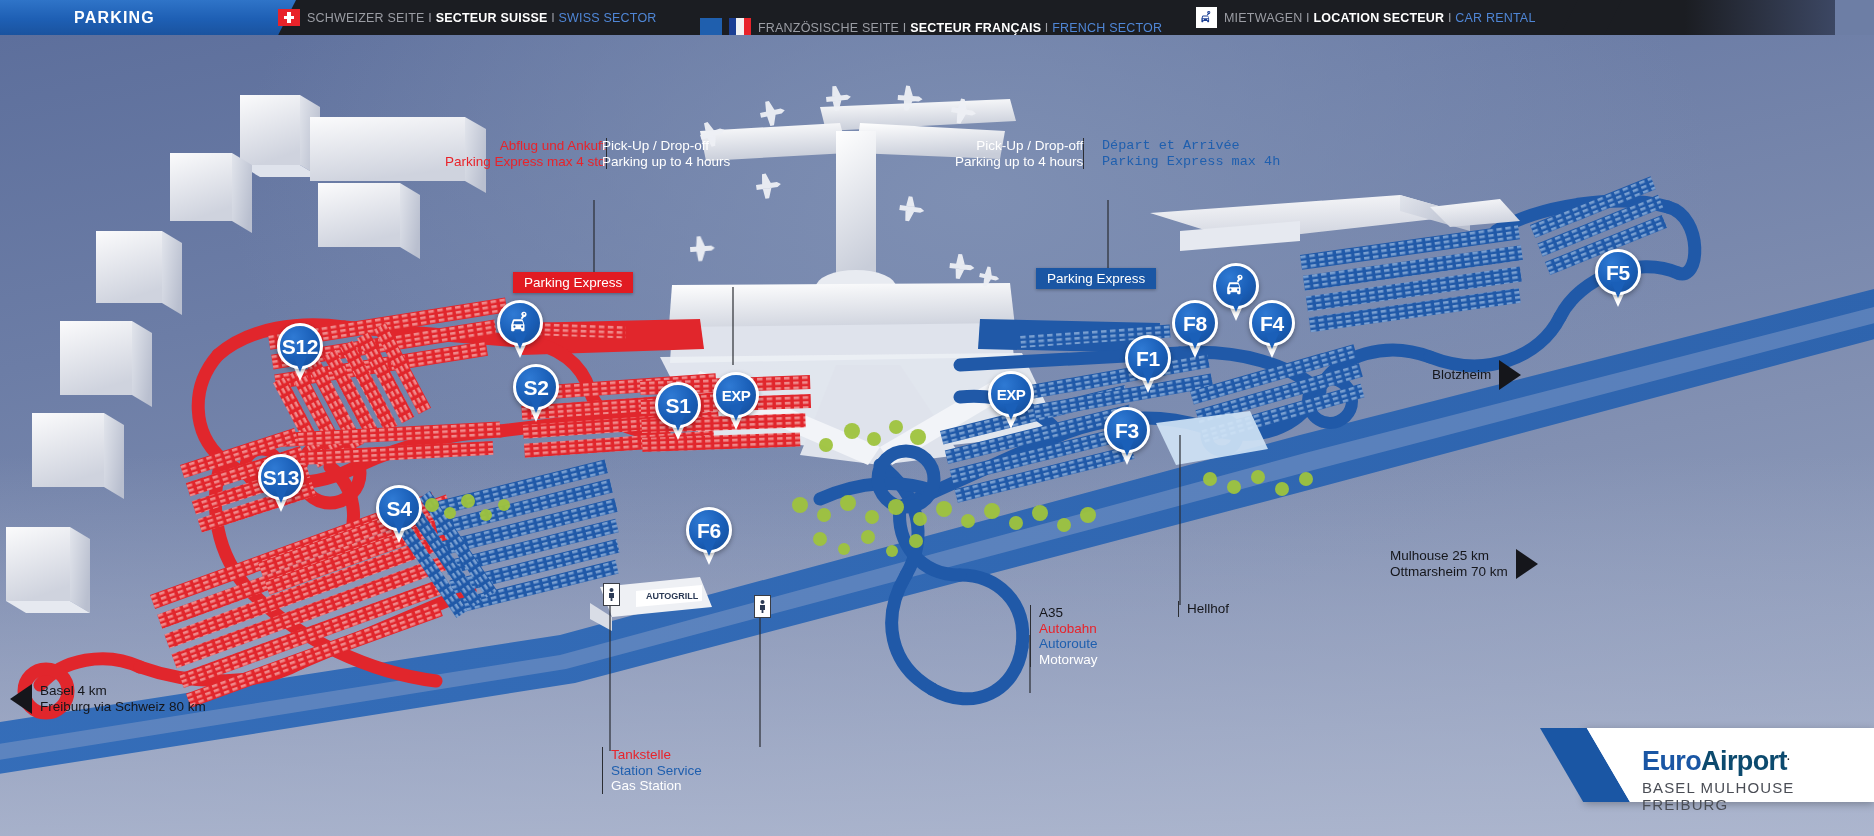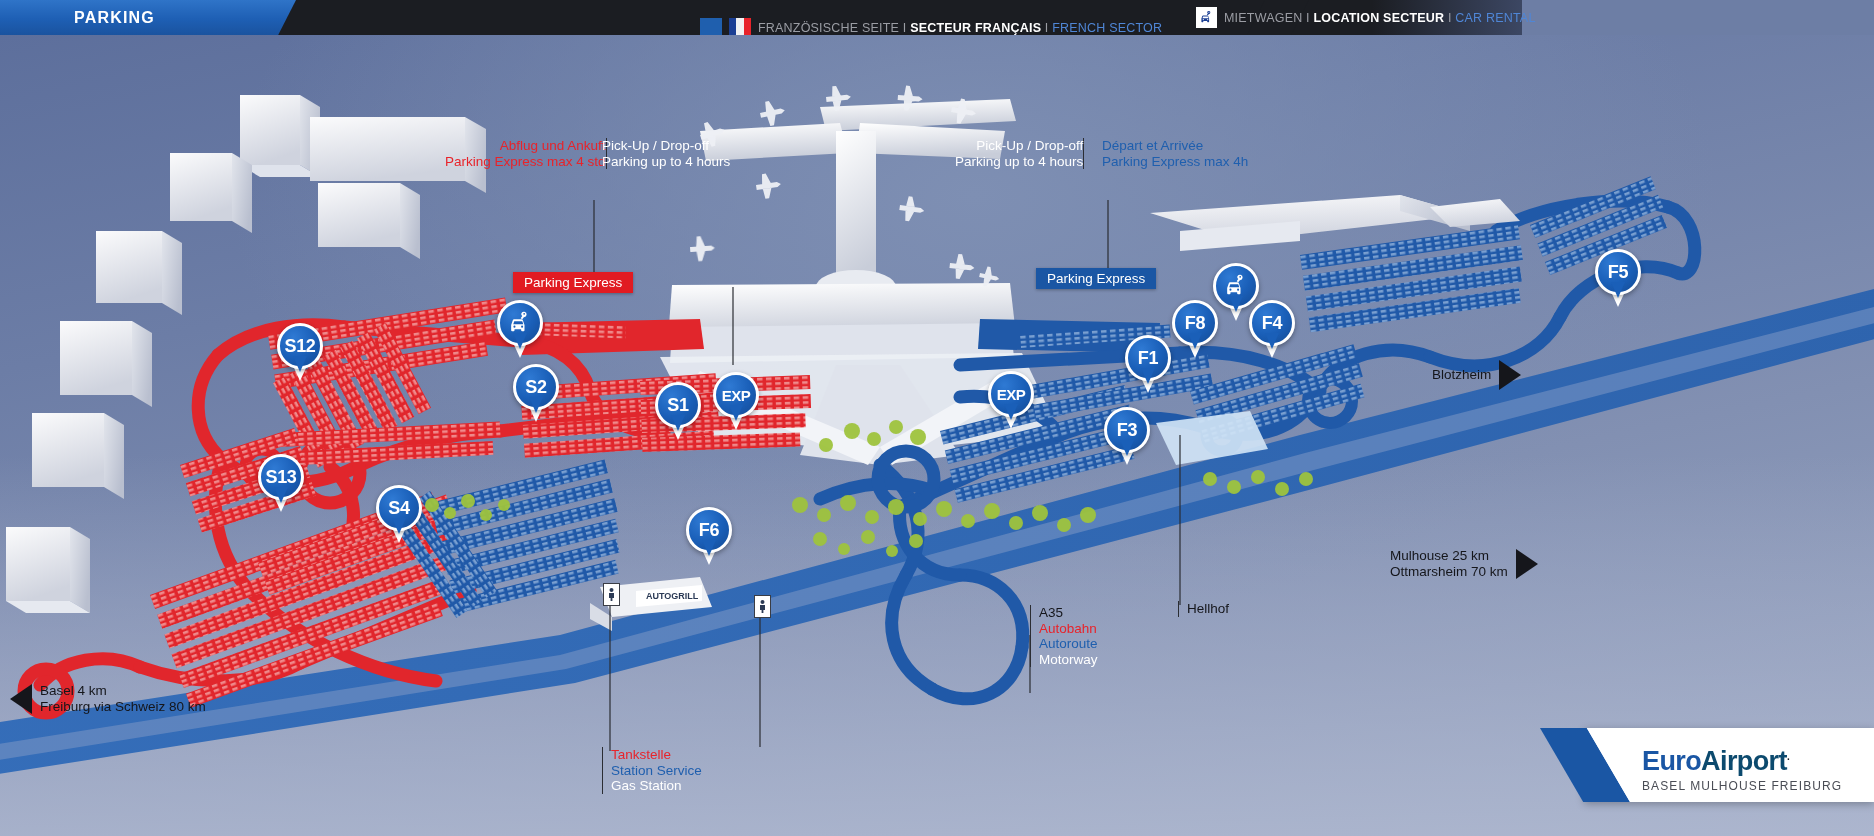--- a/index.html
+++ b/index.html
@@ -13,21 +13,21 @@
     position: relative;
     width: 1874px;
     height: 836px;
     overflow: hidden;
     background: #6d7ea5;
   }
 
   
   .header {
     position: absolute; left: 0; top: 0;
-    width: 1522px; height: 35px;
+    width: 1835px; height: 35px;
     background: #1b1d22;
     z-index: 60;
   }
   .header-blue {
     position: absolute; left: 0; top: 0;
     width: 272px; height: 35px;
     background: linear-gradient(180deg,#2f74c8 0%,#1e5fb4 55%,#1a539f 100%);
   }
   .header-blue::after {
     content: "";
@@ -171,21 +171,21 @@
     z-index: -1;
   }
   .pin .tail-in {
     position: absolute; left: 16px; top: 33px;
     width: 14px; height: 16px;
     background: #1a5fb8;
     clip-path: polygon(0 0, 100% 0, 50% 100%);
   }
   .pin .txt {
     color: #ffffff;
-    font-size: 18px;
+    font-size: 21px;
     font-weight: bold;
     letter-spacing: -.3px;
     line-height: 1;
   }
   .pin .txt.small { font-size: 15px; letter-spacing: -.5px; }
   .pin svg { display: block; }
 
   
   .dirblock { position: absolute; z-index: 30; display: flex; align-items: center; }
   .dirblock .dtext { font-size: 13.5px; line-height: 16px; color: #15161b; white-space: nowrap; }
@@ -233,36 +233,46 @@
     width: 90px; height: 74px;
     background: #ffffff;
     clip-path: polygon(52% 0, 100% 0, 100% 100%, 100% 100%);
   }
   .logo-text { position: absolute; left: 58px; top: 14px; }
   .logo-main { font-size: 27px; font-weight: bold; letter-spacing: -.6px; line-height: 30px; }
   .logo-main .euro { color: #1a56a4; }
   .logo-main .air  { color: #0c4a6e; }
   .logo-tm { font-size: 10px; vertical-align: super; color: #1b1d22; }
   .logo-sub {
-    font-size: 12px; color: #4a4d55; letter-spacing: 1.1px;
+    font-size: 15px; color: #4a4d55; letter-spacing: 1.1px;
     margin-top: 3px;
   }
 </style>
 </head>
 <body>
 
 <div id="stage">
 
   <div class="header">
     <div class="header-blue"></div>
     <div class="header-blue-skew"></div>
     <div class="header-title">PARKING</div>
     <div class="header-right-fade"></div>
     <div class="header-right-skew"></div>
 
+    <div class="legend-group lg-swiss">
+      <span class="flag flag-ch"></span>
+      <span class="legend-text">
+        <span class="de">SCHWEIZER SEITE</span>
+        <span class="sep">I</span>
+        <span class="fr">SECTEUR SUISSE</span>
+        <span class="sep">I</span>
+        <span class="en">SWISS SECTOR</span>
+      </span>
+    </div>
 
     <div class="legend-group lg-french">
       <span class="flag-blue-box"></span>
       <span class="flag flag-fr">
         <i class="b"></i>
           <i class="w"></i>
           <i class="r"></i>
       </span>
       <span class="legend-text">
         <span class="de">FRANZÖSISCHE SEITE</span>
@@ -628,21 +638,21 @@
     <div class="lbl" style="left:602px; top:103px;">
       <div class="white">Pick-Up / Drop-off</div>
       <div class="white">Parking up to 4 hours</div>
     </div>
 
     <div class="lbl lbl-rule-r" style="left:955px; top:103px;">
       <div class="white">Pick-Up / Drop-off</div>
       <div class="white">Parking up to 4 hours</div>
     </div>
 
-    <div class="lbl" style="left:1102px; top:103px;">
+    <div class="lbl" style="left:1102px; top:103px;font-family:Liberation Mono, monospace;">
       <div class="blue">Départ et Arrivée</div>
       <div class="blue">Parking Express max 4h</div>
     </div>
 
     <div class="lbl lbl-rule-l" style="left:602px; top:712px;">
       <div class="red">Tankstelle</div>
       <div class="blue">Station Service</div>
       <div class="white">Gas Station</div>
     </div>
 

